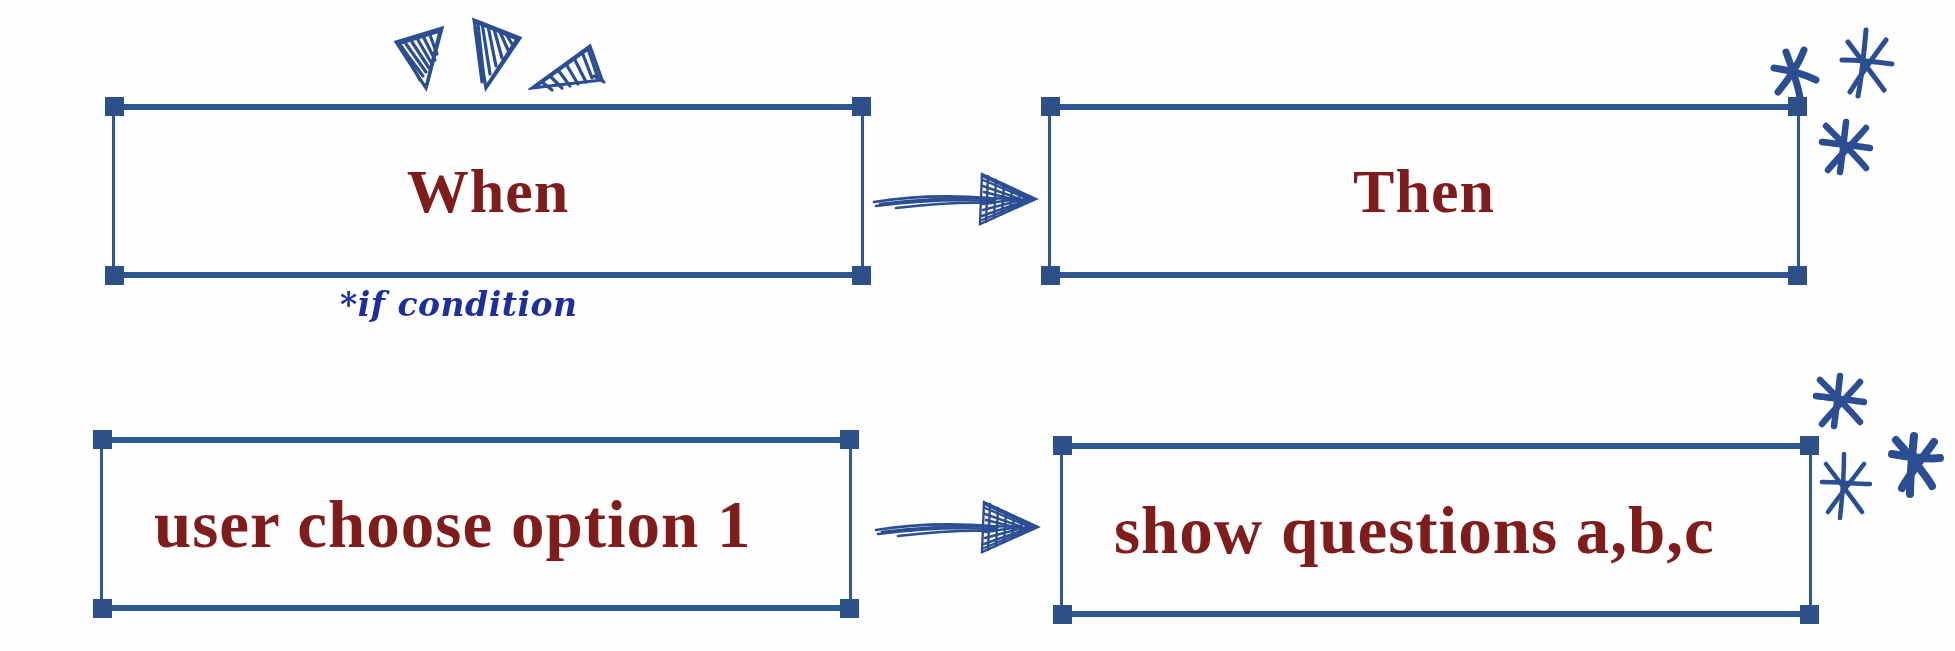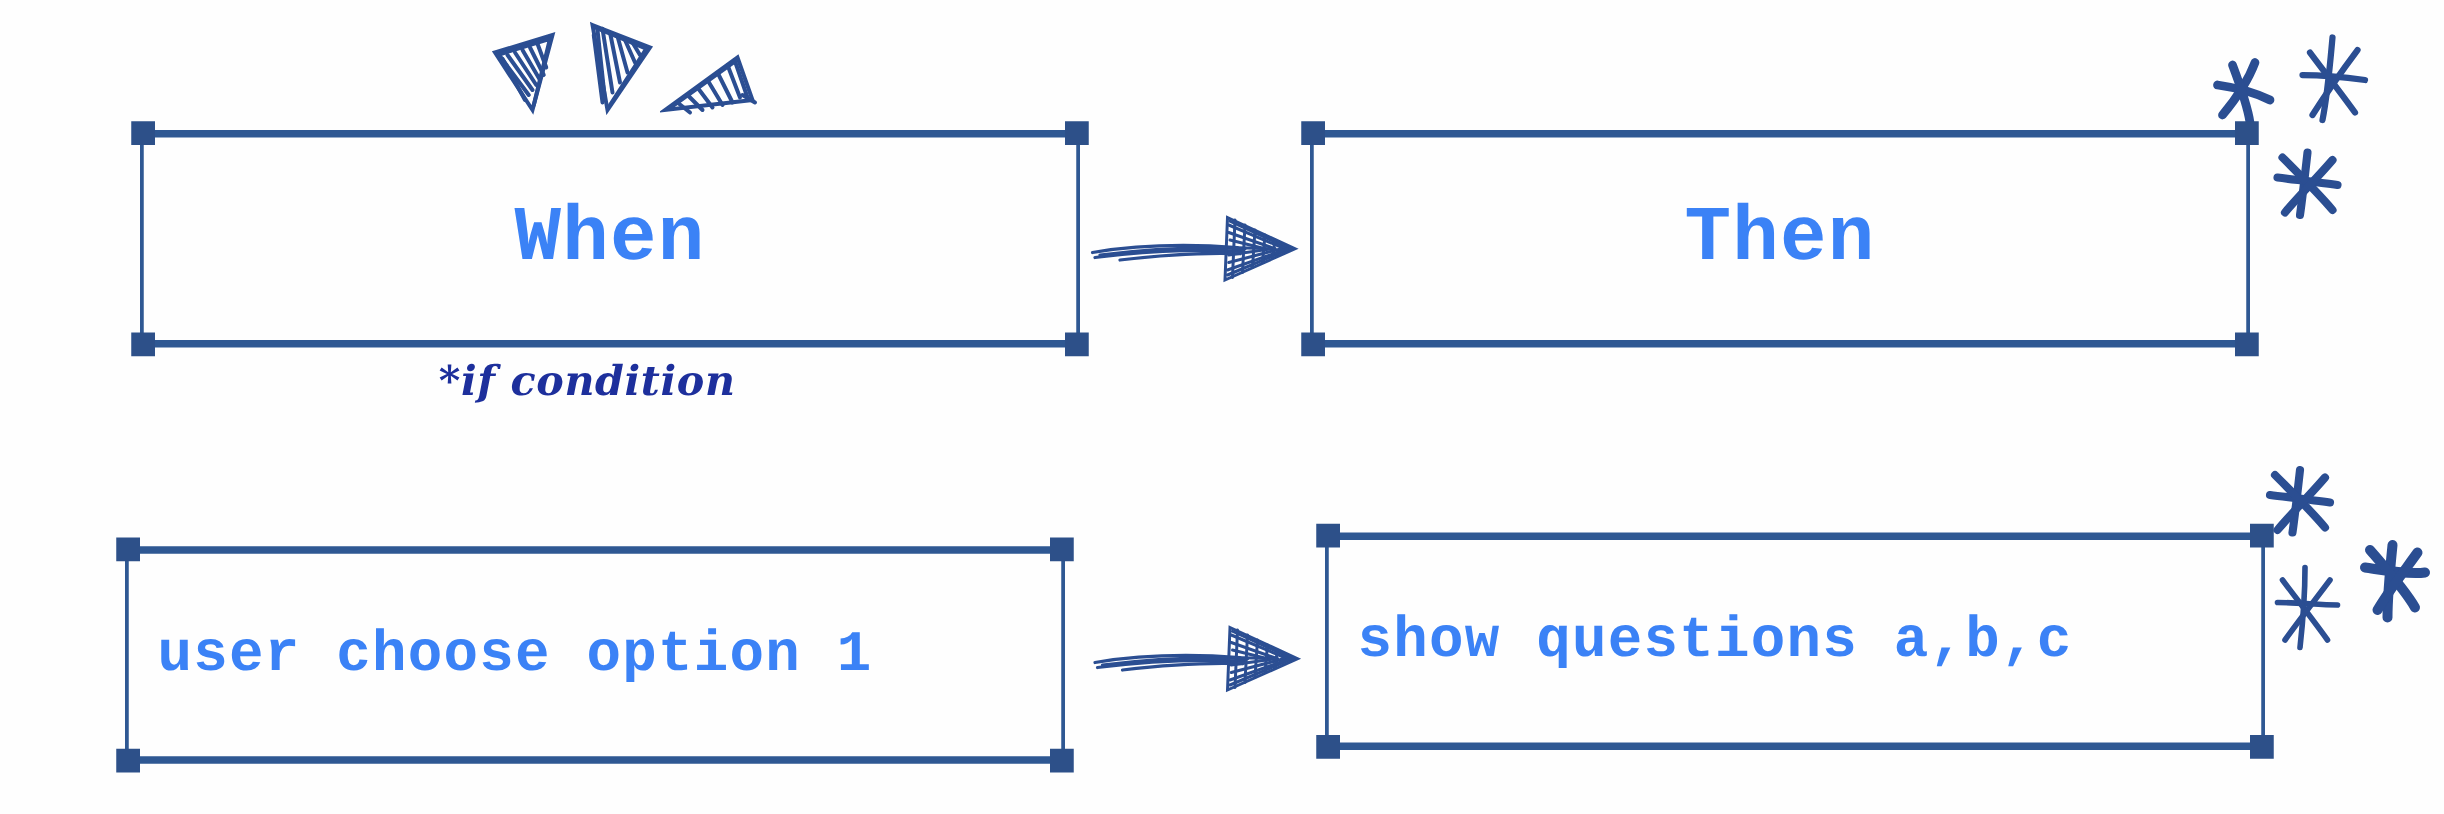--- a/index.html
+++ b/index.html
@@ -53,29 +53,29 @@
   .handle.tr { right: -7px; top: -7px; }
   .handle.bl { left: -7px;  bottom: -7px; }
   .handle.br { right: -7px; bottom: -7px; }
 
   .box-label {
     position: absolute;
     left: 0; right: 0;
     top: 50%;
     transform: translateY(-50%);
     text-align: center;
-    color: #3b82f6;
-    font-family: Liberation Mono, monospace;
+    color: #7f1d1d;
+    font-family: Liberation Serif, serif;
     font-weight: 700;
     letter-spacing: 1px;
     white-space: nowrap;
     line-height: 1;
   }
   .box-label.big   { font-size: 62px; }
-  .box-label.small { font-size: 46px; }
+  .box-label.small { font-size: 67px; margin-left: 28px; }
   .box-label.left  { text-align: left; padding-left: 26px; }
 
   
   .note {
     position: absolute;
     color: #1d2f9c;
     font-family: "DejaVu Serif", serif;
     font-style: italic;
     font-weight: 600;
     font-size: 33px;
@@ -141,21 +141,21 @@
     <div class="box-edge edge-bottom"></div>
     <div class="box-edge edge-left"></div>
     <div class="box-edge edge-right"></div>
     <div class="handle tl"></div>
     <div class="handle tr"></div>
     <div class="handle bl"></div>
     <div class="handle br"></div>
     <div class="box-label big">When</div>
   </div>
 
-  <div class="note" style="left:351px; top:285px;">*if condition</div>
+  <div class="note" style="left:340px; top:285px;">*if condition</div>
 
   <svg class="doodle" style="left:870px; top:168px;" width="180" height="62" viewBox="0 0 180 62">
     <g fill="none" stroke="#2b4e92" stroke-width="2.6" stroke-linecap="round">
       <path d="M4 34 C40 28, 78 27, 120 30"></path>
       <path d="M6 38 C44 33, 84 31, 124 33"></path>
       <path d="M10 36 C50 31, 90 29, 126 31"></path>
       <path d="M26 40 C60 36, 96 34, 122 35"></path>
       <g stroke-width="2.4">
         <path d="M112 6 L166 31 L110 56 Z"></path>
         <path d="M114 9 L162 31 L112 52"></path>
@@ -266,21 +266,21 @@
   </svg>
   <svg class="doodle" style="left:1884px; top:428px;" width="62" height="72" viewBox="0 0 62 72">
     <g fill="none" stroke="#2b4e92" stroke-width="8" stroke-linecap="round">
       <path d="M30 8 C28 28, 26 50, 26 66"></path>
       <path d="M8 26 C22 28, 42 32, 56 30"></path>
       <path d="M12 12 C24 26, 40 44, 48 58"></path>
       <path d="M50 14 C40 28, 26 46, 18 60"></path>
     </g>
   </svg>
 
-  <div class="sketch-box" style="left:1060px; top:426px; width:752px; height:174px;">
+  <div class="sketch-box" style="left:1060px; top:443px; width:752px; height:174px;">
     <div class="box-edge edge-top"></div>
     <div class="box-edge edge-bottom"></div>
     <div class="box-edge edge-left"></div>
     <div class="box-edge edge-right"></div>
     <div class="handle tl"></div>
     <div class="handle tr"></div>
     <div class="handle bl"></div>
     <div class="handle br"></div>
     <div class="box-label small left">show questions a,b,c</div>
   </div>

